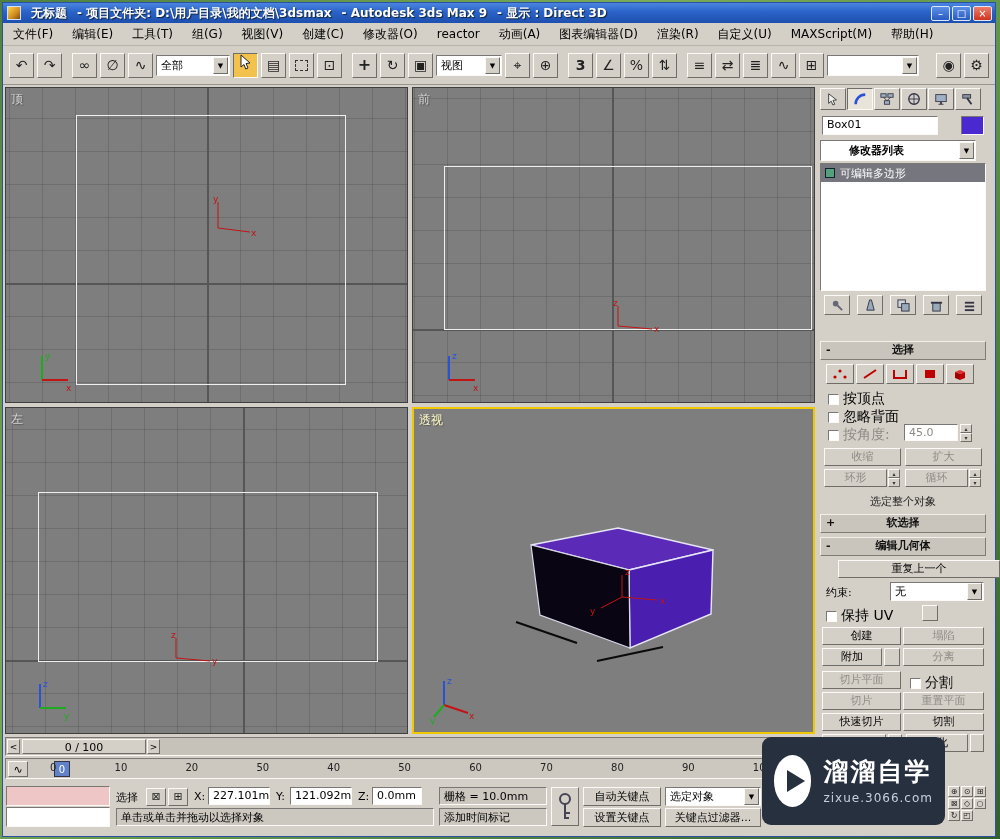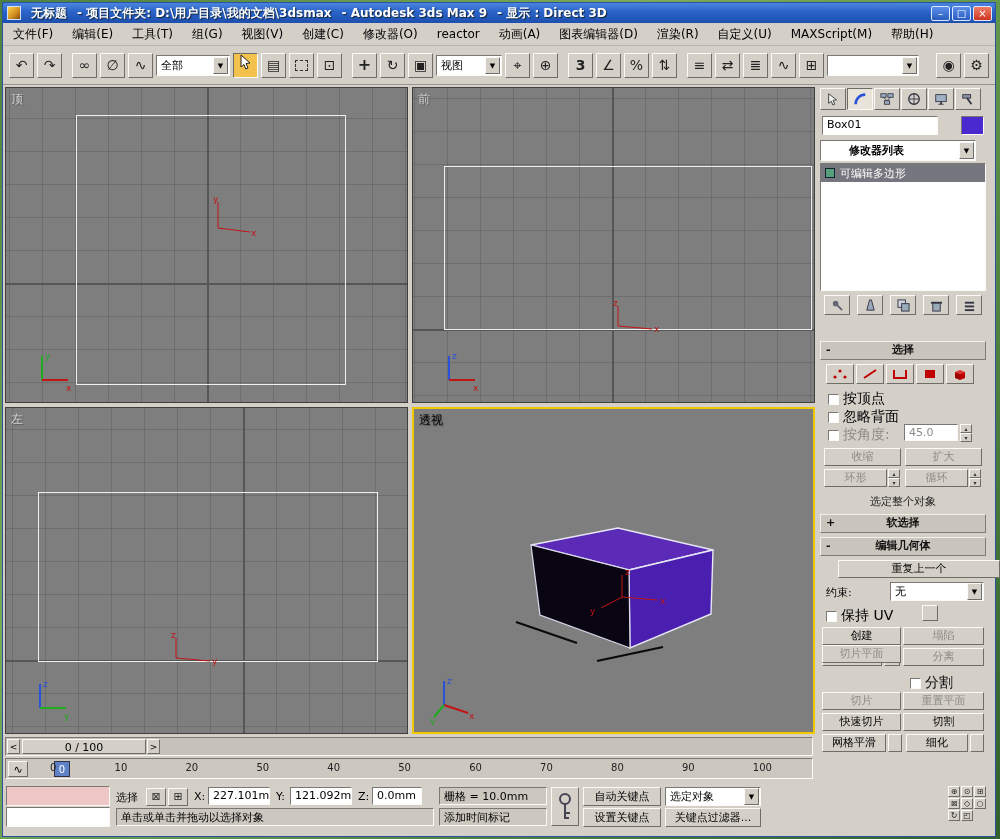--- a/index.html
+++ b/index.html
@@ -247,21 +247,21 @@
       </g>
     </svg>
     <svg class="ab" style="left:16px;top:264px;" width="50" height="52">
       <line x1="14" y1="32" x2="14" y2="8" stroke="#2a52d8" stroke-width="2"></line>
       <line x1="14" y1="32" x2="38" y2="40" stroke="#c31414" stroke-width="2"></line>
       <line x1="14" y1="32" x2="4" y2="44" stroke="#1faa1f" stroke-width="2"></line>
       <text x="17" y="11" fill="#2a52d8">z</text>
       <text x="39" y="46" fill="#c31414">x</text>
       <text x="0" y="51" fill="#1faa1f">y</text>
     </svg>
-    <span class="vp-label" style="color:#000000;text-align:center;">透视</span>
+    <span class="vp-label" style="color:#fef9c3;text-align:center;">透视</span>
   </div>
 
   <div class="ab cp" style="left:818px;top:86px;width:170px;height:696px;">
 
     <div class="ab" style="left:2px;top:2px;display:flex;gap:1px;">
       <span class="tabbtn">
         <svg width="14" height="14" viewBox="0 0 16 16">
           <polygon points="3,2 12,9 8,9.5 10,14 7.8,14.8 6,10.5 3,13" fill="#f2f2f2" stroke="#333" stroke-width="1"></polygon>
         </svg>
       </span>
@@ -434,21 +434,21 @@
     </div>
     <div class="ab" style="left:8px;top:521px;">
       <span class="cb"></span><span class="cblabel">保持 UV</span>
     </div>
     <span class="ab mini" style="left:104px;top:519px;width:16px;height:16px;"></span>
     <div class="ab pbtn" style="left:4px;top:541px;width:79px;height:18px;"><span>创建</span></div>
     <div class="ab pbtn dis" style="left:85px;top:541px;width:81px;height:18px;"><span>塌陷</span></div>
     <div class="ab pbtn" style="left:4px;top:562px;width:60px;height:18px;"><span>附加</span></div>
     <span class="ab mini" style="left:66px;top:562px;width:16px;height:18px;"></span>
     <div class="ab pbtn dis" style="left:85px;top:562px;width:81px;height:18px;"><span>分离</span></div>
-    <div class="ab pbtn dis" style="left:4px;top:559px;width:79px;height:18px;"><span>切片平面</span></div>
+    <div class="ab pbtn dis" style="left:4px;top:585px;width:79px;height:18px;"><span>切片平面</span></div>
     <div class="ab" style="left:92px;top:588px;">
       <span class="cb"></span><span class="cblabel">分割</span>
     </div>
     <div class="ab pbtn dis" style="left:4px;top:606px;width:79px;height:18px;"><span>切片</span></div>
     <div class="ab pbtn dis" style="left:85px;top:606px;width:81px;height:18px;"><span>重置平面</span></div>
     <div class="ab pbtn" style="left:4px;top:627px;width:79px;height:18px;"><span>快速切片</span></div>
     <div class="ab pbtn" style="left:85px;top:627px;width:81px;height:18px;"><span>切割</span></div>
     <div class="ab pbtn" style="left:4px;top:648px;width:64px;height:18px;"><span>网格平滑</span></div>
     <span class="ab mini" style="left:70px;top:648px;width:14px;height:18px;"></span>
     <div class="ab pbtn" style="left:88px;top:648px;width:62px;height:18px;"><span>细化</span></div>
@@ -515,13 +515,22 @@
       <span class="navbtn"><span>⊙</span></span>
       <span class="navbtn"><span>⊞</span></span>
       <span class="navbtn"><span>⊠</span></span>
       <span class="navbtn"><span>◇</span></span>
       <span class="navbtn"><span>○</span></span>
       <span class="navbtn"><span>↻</span></span>
       <span class="navbtn"><span>◰</span></span>
     </div>
   </div>
 
+  <div class="ab wm">
+    <div class="wm-logo">
+        <div class="wm-tri"></div>
+      </div>
+    <div>
+      <div class="wm-name">溜溜自学</div>
+      <div class="wm-url">zixue.3066.com</div>
+    </div>
+  </div>
 </div>
 
 </body></html>

